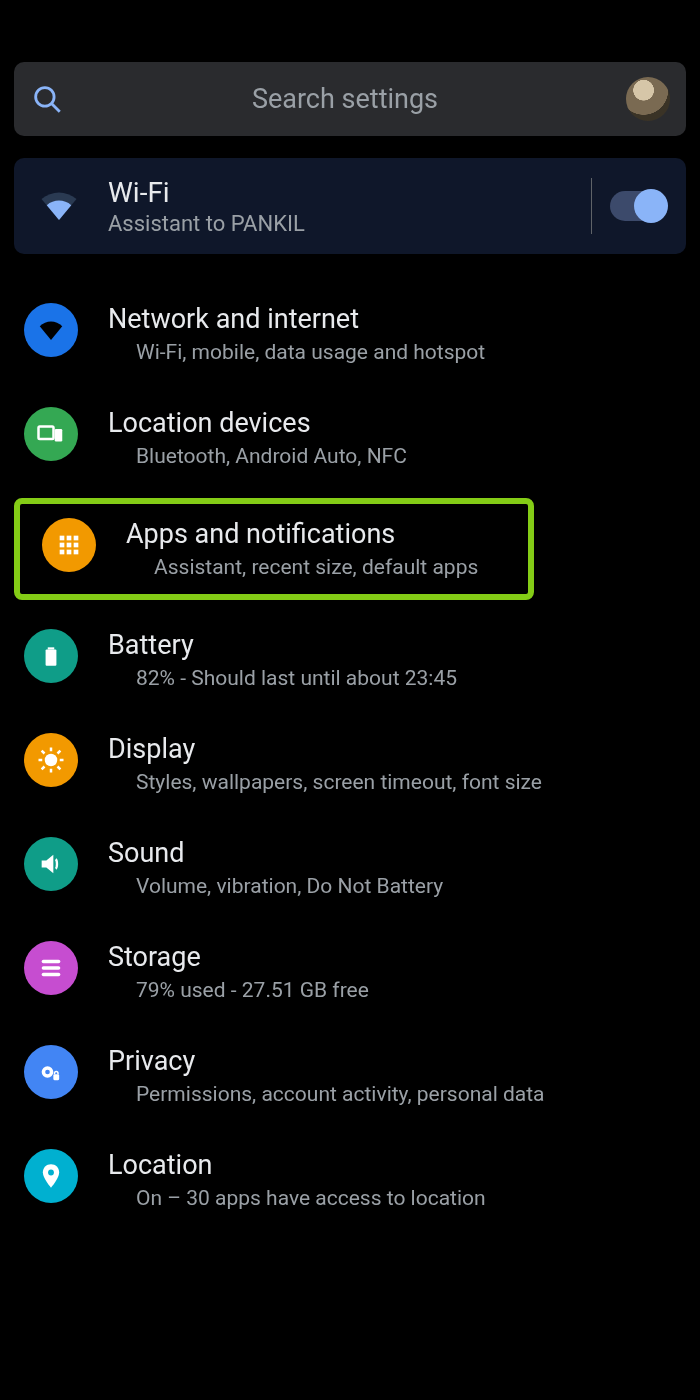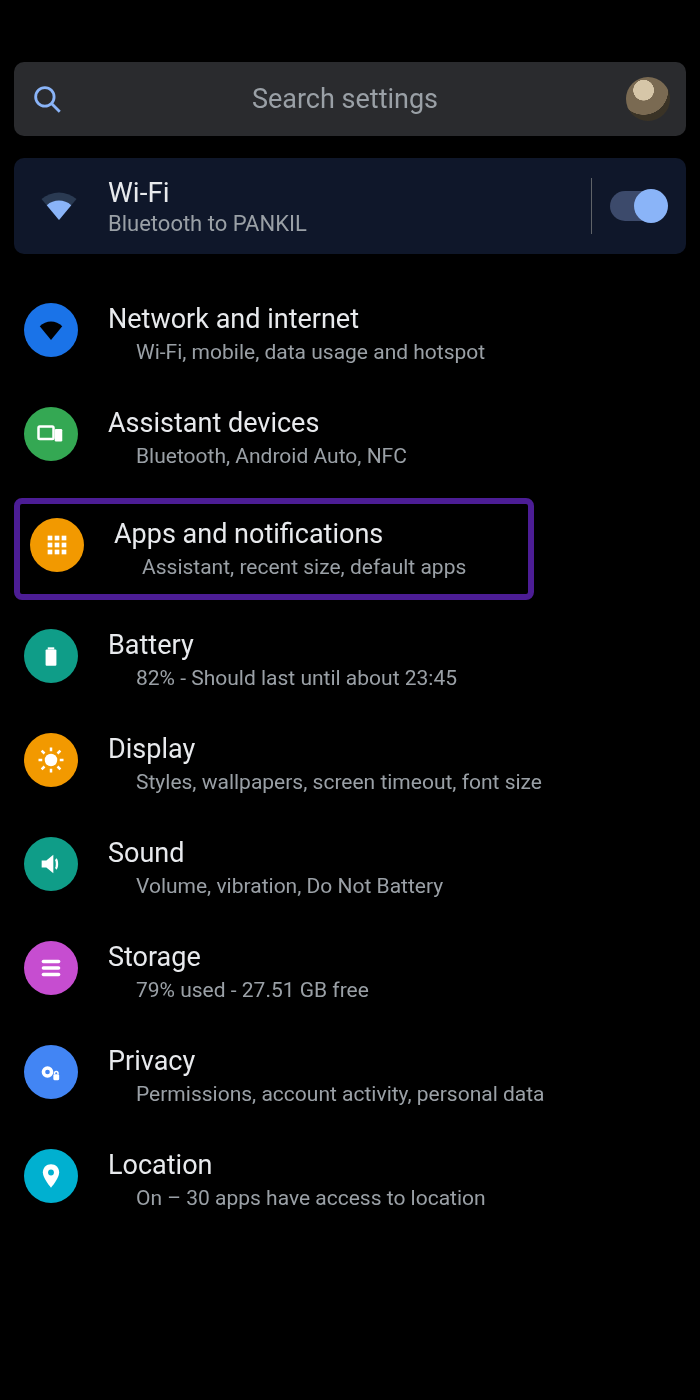--- a/index.html
+++ b/index.html
@@ -86,23 +86,23 @@
   .item-icon {
     width: 54px; height: 54px;
     border-radius: 50%;
     display: flex; align-items: center; justify-content: center;
     flex: 0 0 auto;
   }
   .item-text { flex:1; min-width:0; }
   .item-title { font-size: 27px; color:#e8eaed; line-height:1.25; }
   .item-sub { font-size: 21px; color:#9aa0a6; margin-top:2px; line-height:1.25;margin-left:28px; }
   .highlight-wrap {
-    border: 6px solid #4c1d95;
+    border: 6px solid #84cc16;
     border-radius: 8px;
-    padding: 2px 0;
+    padding: 2px 12px;
     margin: 8px 0 8px 0;
     width: 520px;
   }
   .highlight-wrap .item { padding: 12px 10px; }
   
   .bg-blue   { background:#1a73e8; }
   .bg-green  { background:#34a853; }
   .bg-orange { background:#f29900; }
   .bg-teal   { background:#0f9d88; }
   .bg-pink   { background:#c64dd0; }
@@ -126,21 +126,21 @@
 
   <div class="wifi-card">
     <div class="wifi-icon">
       <svg viewBox="0 0 24 24" width="42" height="42">
         <path d="M12 20 L2 8 C8 3 16 3 22 8 Z" fill="#2a3a52"></path>
         <path d="M12 20 L5 11.5 C9 8 15 8 19 11.5 Z" fill="#8ab4f8"></path>
       </svg>
     </div>
     <div class="wifi-main">
       <div class="wifi-title">Wi-Fi</div>
-      <div class="wifi-sub">Bluetooth to PANKIL</div>
+      <div class="wifi-sub">Assistant to PANKIL</div>
     </div>
     <div class="wifi-divider"></div>
     <div class="toggle">
       <div class="knob"></div>
     </div>
   </div>
 
   <div class="list">
 
     <div class="item">
@@ -156,21 +156,21 @@
     </div>
 
     <div class="item">
       <div class="item-icon bg-green">
         <svg viewBox="0 0 24 24" width="30" height="30" fill="#fff">
             <rect x="2" y="6" width="12" height="10" rx="1" fill="none" stroke="#fff" stroke-width="2"></rect>
             <rect x="15" y="8" width="6" height="10" rx="1"></rect>
           </svg>
       </div>
       <div class="item-text">
-        <div class="item-title">Assistant devices</div>
+        <div class="item-title">Location devices</div>
         <div class="item-sub">Bluetooth, Android Auto, NFC</div>
       </div>
     </div>
 
     <div class="highlight-wrap">
       <div class="item">
         <div class="item-icon bg-orange">
           <svg viewBox="0 0 24 24" width="28" height="28" fill="#fff">
             <rect x="4" y="4" width="4" height="4"></rect>
               <rect x="10" y="4" width="4" height="4"></rect>

